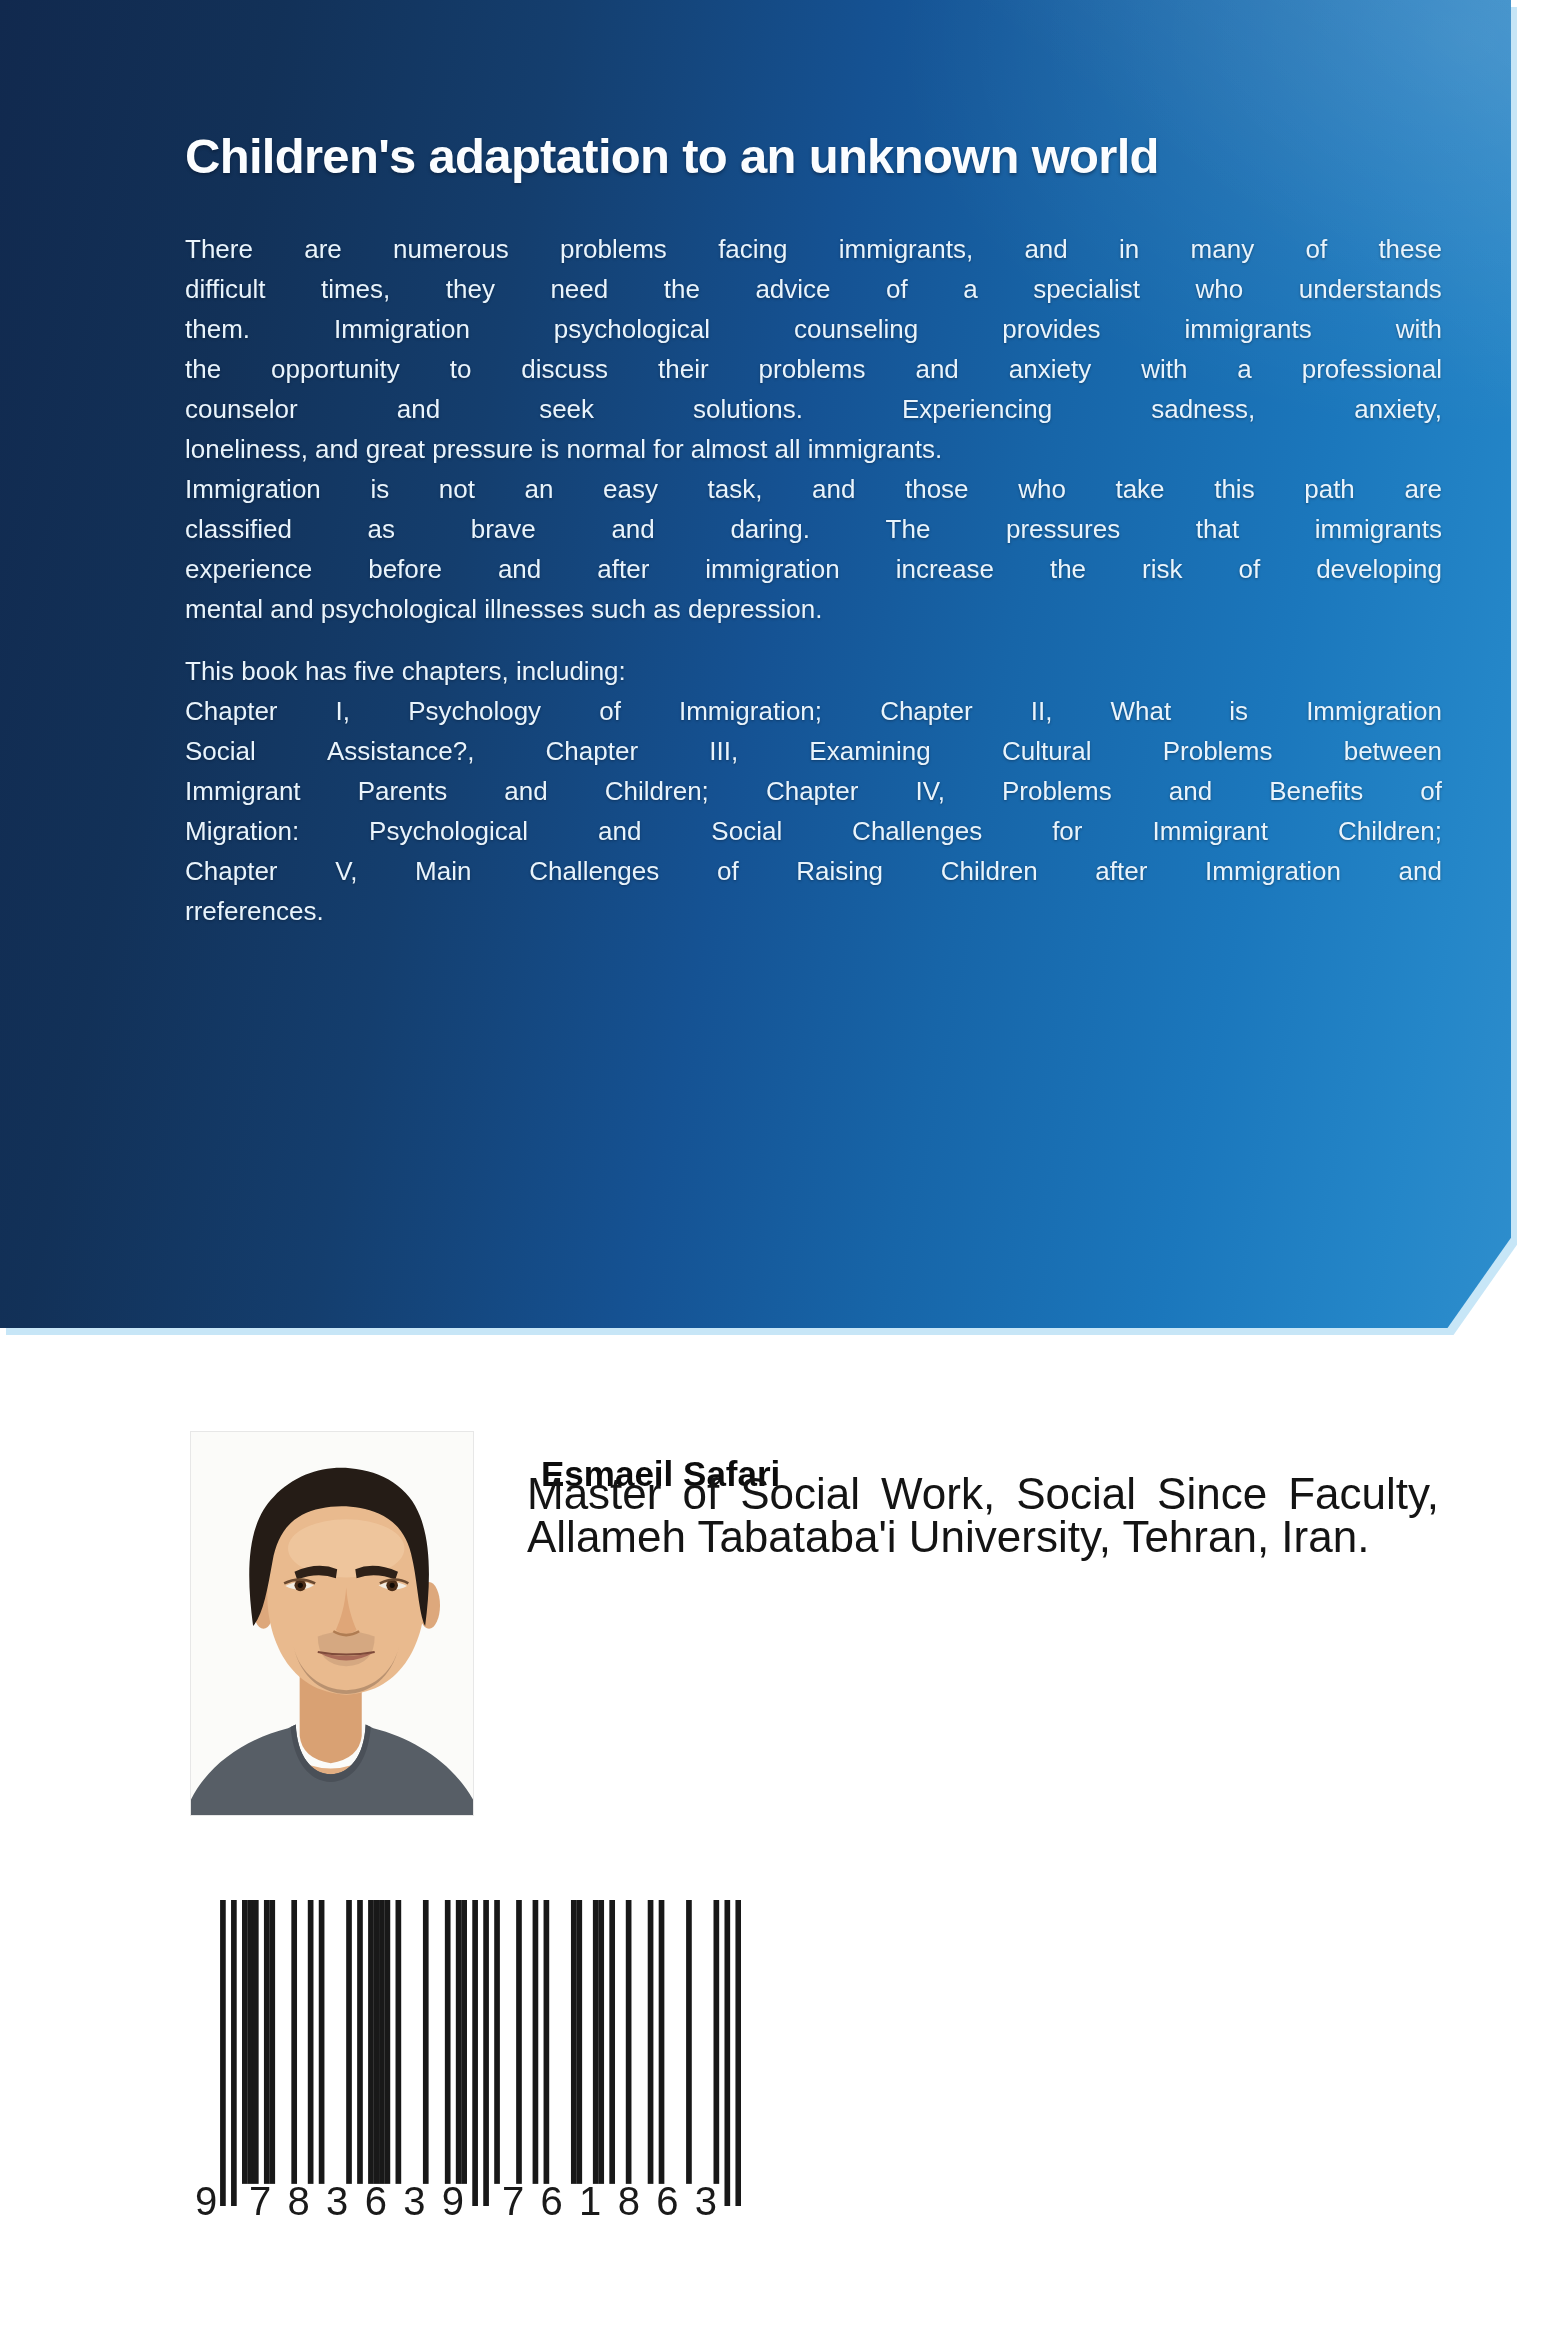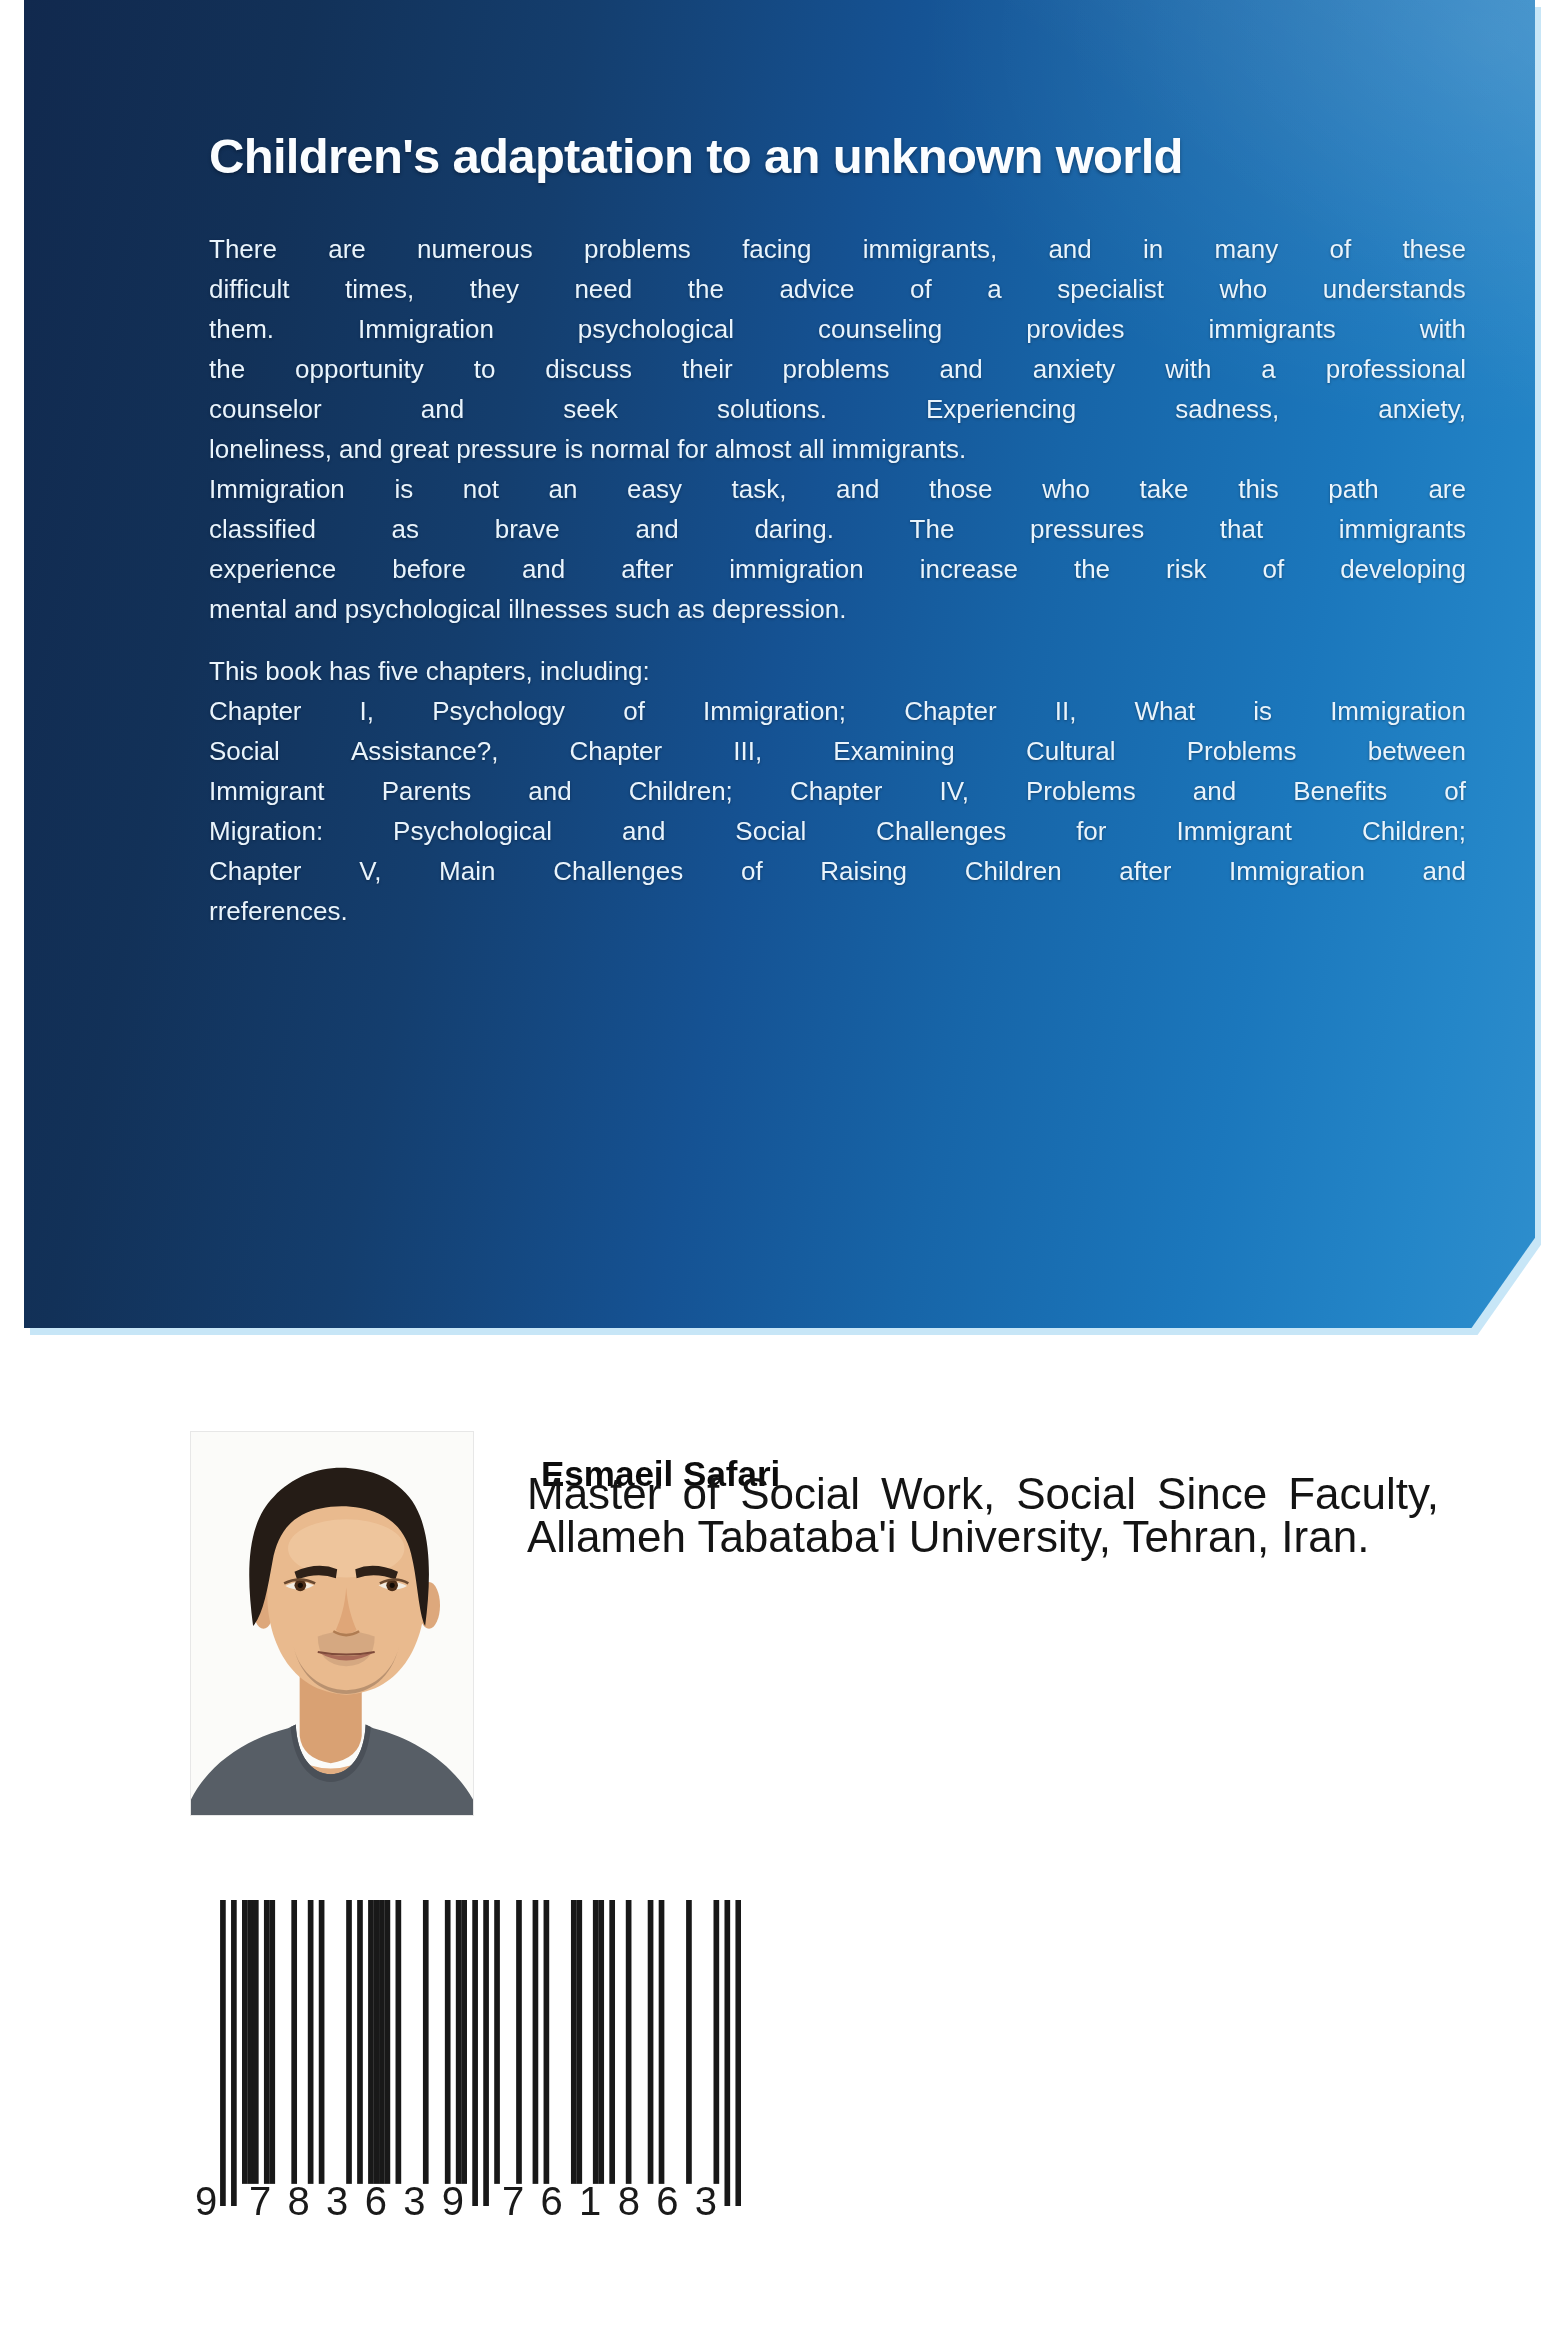--- a/index.html
+++ b/index.html
@@ -1,20 +1,20 @@
 <!DOCTYPE html>
 <html style="font-size:10.4px"><head>
 <meta charset="utf-8">
 <style>
   html,body{margin:0;padding:0;background:#ffffff;}
   .page{position:relative;width:1562px;height:2342px;background:#ffffff;overflow:hidden;
         font-family:"Liberation Sans",sans-serif;}
 
   
-  .panel-shadow{position:absolute;left:0;top:0;filter:drop-shadow(6.5px 7.8px 0 #c7e6f7);margin-left:24px;}
+  .panel-shadow{position:absolute;left:0;top:0;filter:drop-shadow(6.5px 7.8px 0 #c7e6f7);}
   .panel{position:relative;width:1511px;height:1328px;
          background:
            radial-gradient(ellipse 1041px 716px at 97% 3%, rgba(255,255,255,0.10), rgba(255,255,255,0) 55%),
            linear-gradient(101deg,#11294e 0%,#123158 16%,#143e6e 32%,#155293 50%,
                            #1765a8 64%,#1b77bc 80%,#2486c8 92%,#2e8ecd 100%);
          clip-path:polygon(0 0,100% 0,100% 93.2%,95.8% 100%,0 100%);}
   .sheen{position:absolute;inset:0;pointer-events:none;
          background:linear-gradient(218deg, rgba(255,255,255,0.10) 0%, rgba(255,255,255,0.05) 7%, rgba(255,255,255,0) 17%);}
 
   .title{position:absolute;left:185px;top:128px;margin:0;font-size:49px;font-weight:700;

